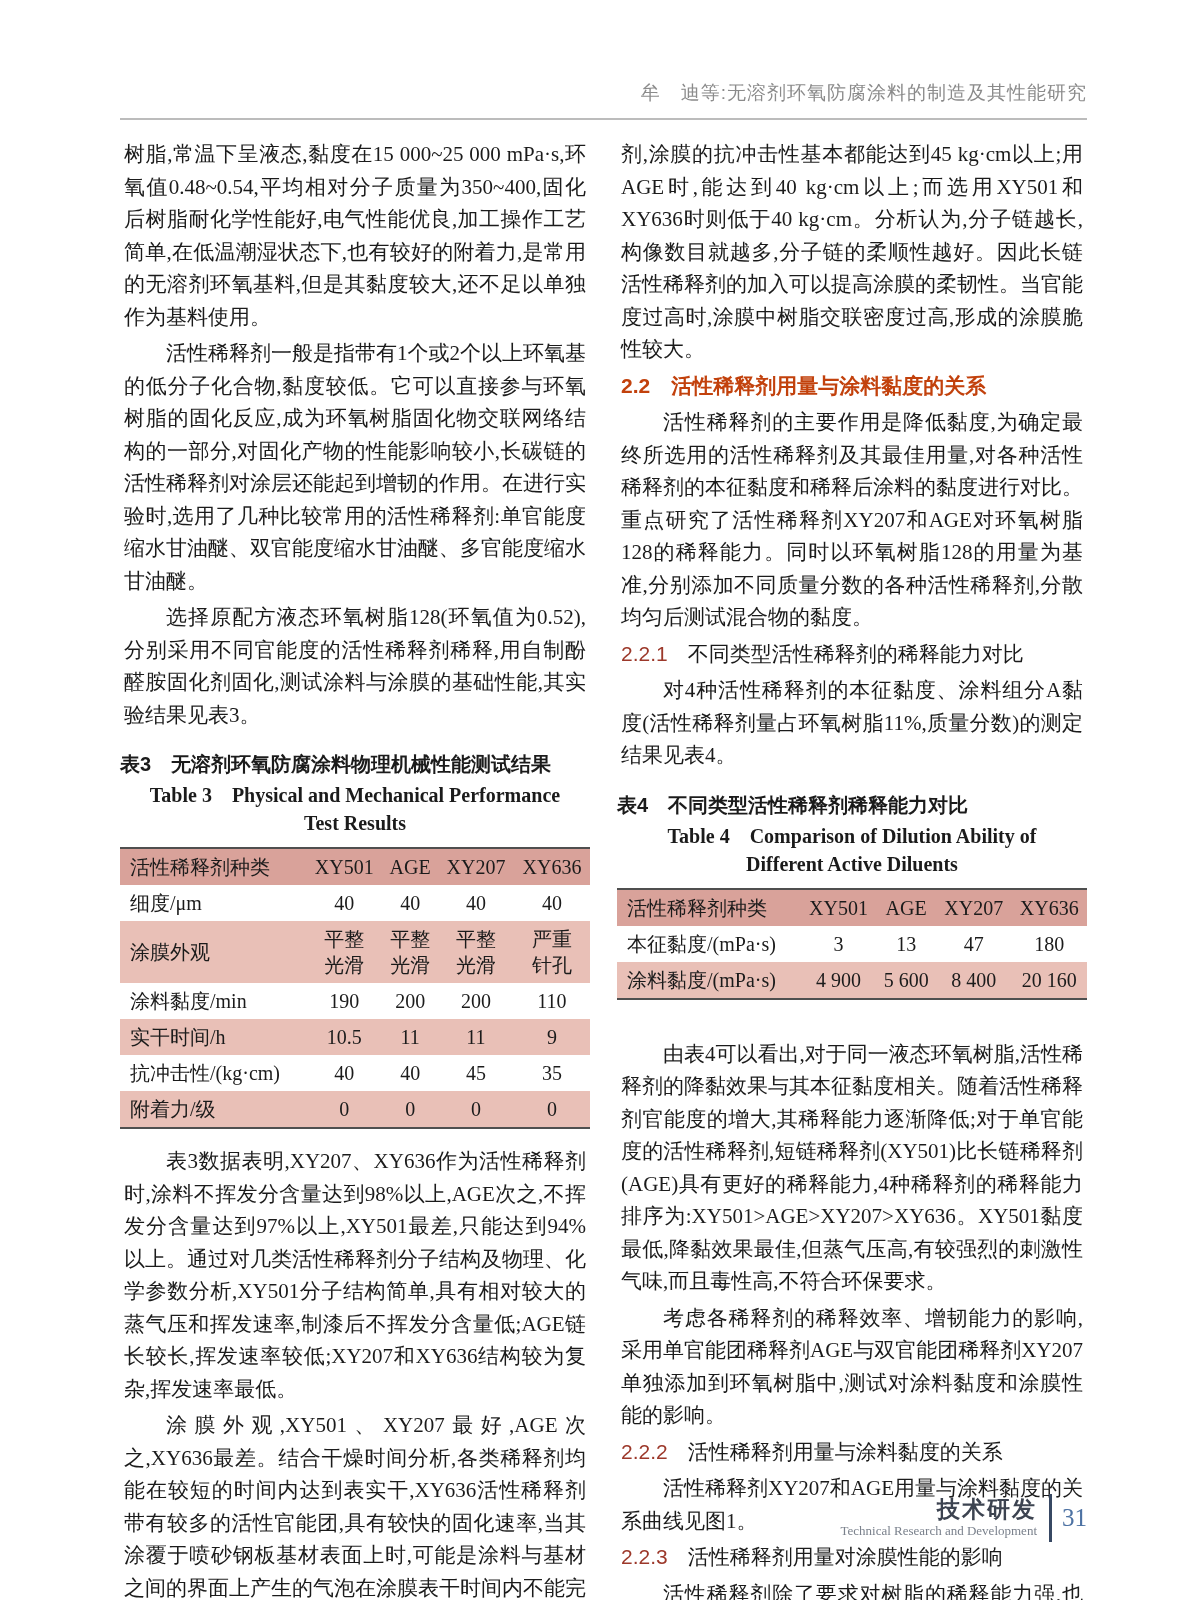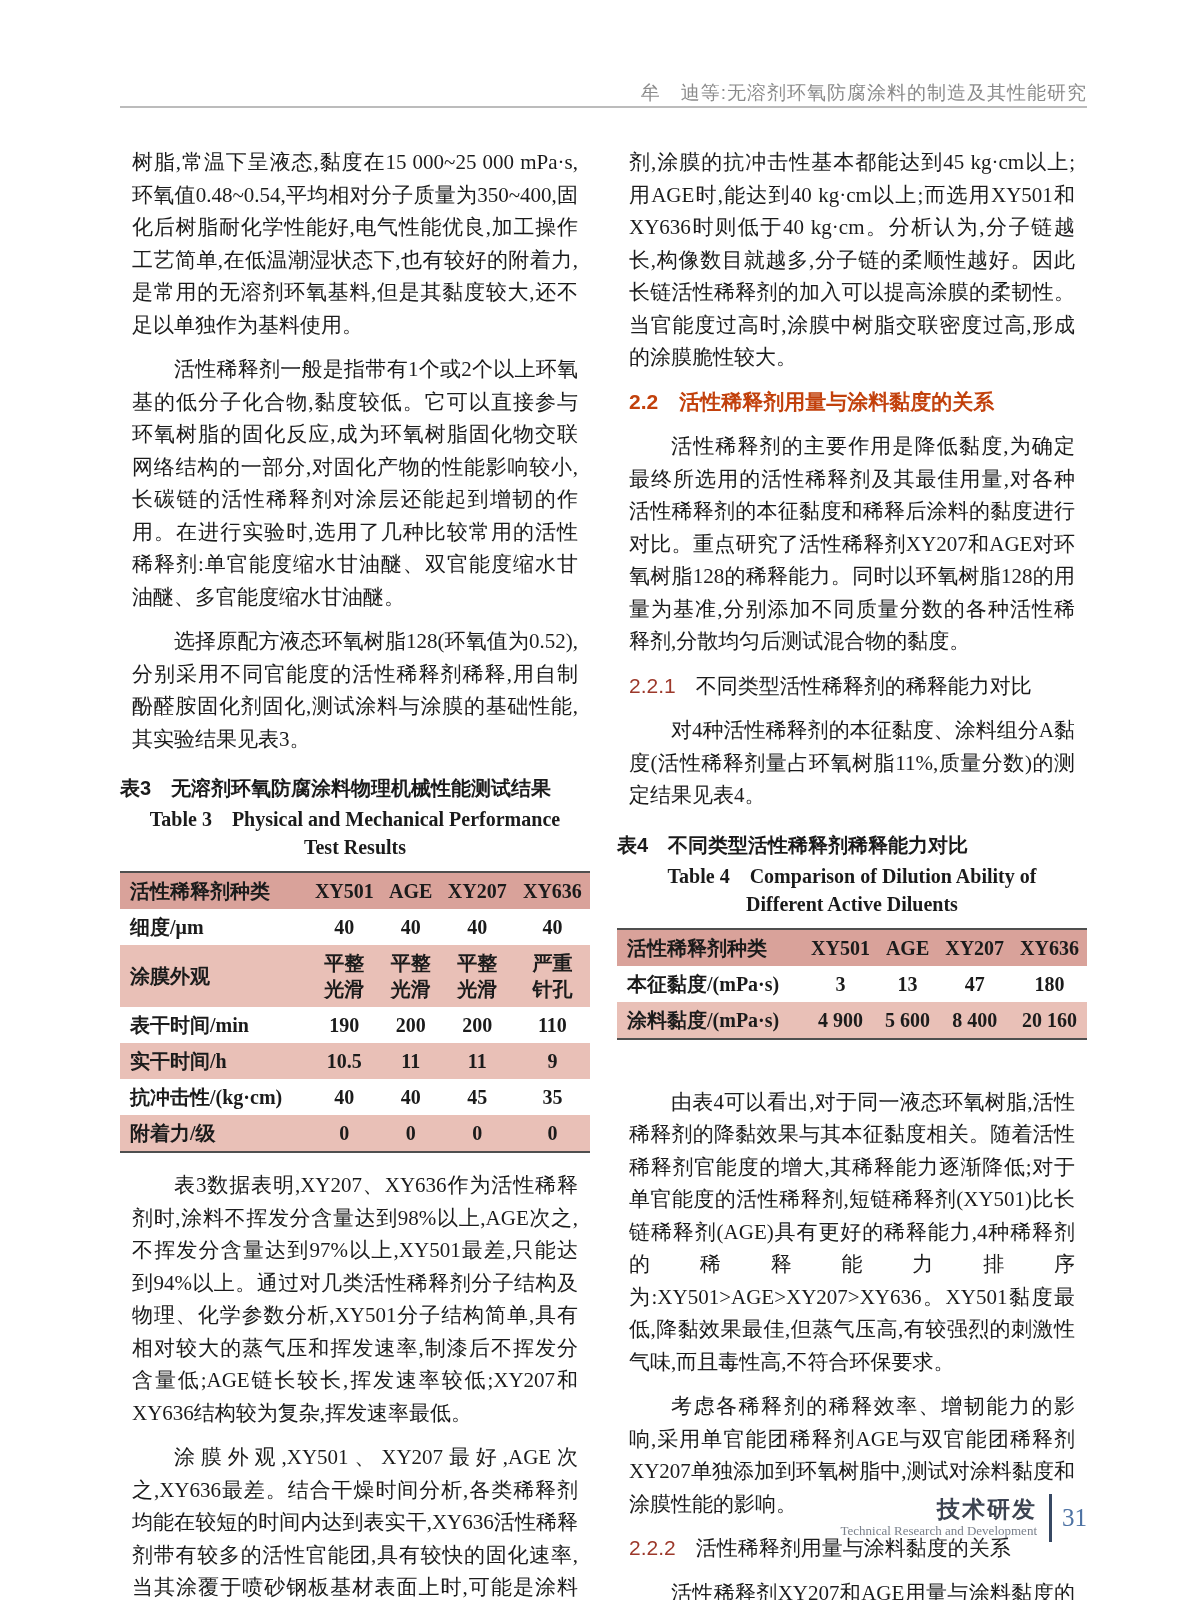--- a/index.html
+++ b/index.html
@@ -5,45 +5,45 @@
   html,body { margin:0; padding:0; background:#ffffff; }
   body {
     width:1187px; height:1600px; position:relative;
     font-family:"Liberation Serif","DejaVu Serif",serif;
     color:#1b1b1b;
   }
   .running-head {
     position:absolute; left:120px; right:100px; top:80px;
     text-align:right; font-size:19px; color:#8b8b8b;
     font-family:"Liberation Sans","DejaVu Sans",sans-serif;
-    border-bottom:2px solid #bcbcbc;
+    padding-bottom:12px; border-bottom:2px solid #bcbcbc;
     letter-spacing:1px;
   }
   .columns {
     position:absolute; left:120px; top:134px; width:967px;
     display:flex; gap:27px;
   }
   .col { width:470px; font-size:21px; line-height:32.5px; text-align:justify; }
-  .col p { margin:12px; }
+  .col p { margin:4px; }
   .indent { text-indent:2em; }
 
   .tbl-title-cn {
     text-align:left; font-family:"Liberation Sans","DejaVu Sans",sans-serif;
     font-weight:bold; font-size:20px; line-height:30px; margin-top:18px;
   }
   .tbl-title-en {
     text-align:center; font-weight:bold; font-size:20px; line-height:28px;
     margin:2px 24px 10px 24px;
   }
   table {
     width:100%; border-collapse:collapse;
     border-top:2px solid #4f4f4f; border-bottom:2px solid #4f4f4f;
     font-size:20px; line-height:26px; margin-bottom:16px;
   }
-  th, td { font-weight:bold; padding:5px 4px; text-align:center; vertical-align:middle; }
+  th, td { font-weight:normal; padding:5px 4px; text-align:center; vertical-align:middle; }
   th:first-child, td:first-child { text-align:left; padding-left:10px; }
   thead tr { background:#d9a29a; }
   tbody tr:nth-child(even) { background:#e9c0b7; }
   .pre { white-space:pre-line; }
   .ital { font-style:italic; }
 
   .sec-h {
     font-family:"Liberation Sans","DejaVu Sans",sans-serif;
     font-weight:bold; font-size:21px; color:#c2410c;
     margin:3px 0; text-align:left; text-indent:0;
@@ -102,21 +102,21 @@
           <td class="pre">平整
 光滑</td>
           <td class="pre">平整
 光滑</td>
           <td class="pre">平整
 光滑</td>
           <td class="pre">严重
 针孔</td>
         </tr>
         <tr>
-          <td>表干时间/min</td>
+          <td>涂料黏度/min</td>
           <td>190</td>
           <td>200</td>
           <td>200</td>
           <td>110</td>
         </tr>
         <tr>
           <td>实干时间/h</td>
           <td>10.5</td>
           <td>11</td>
           <td>11</td>

